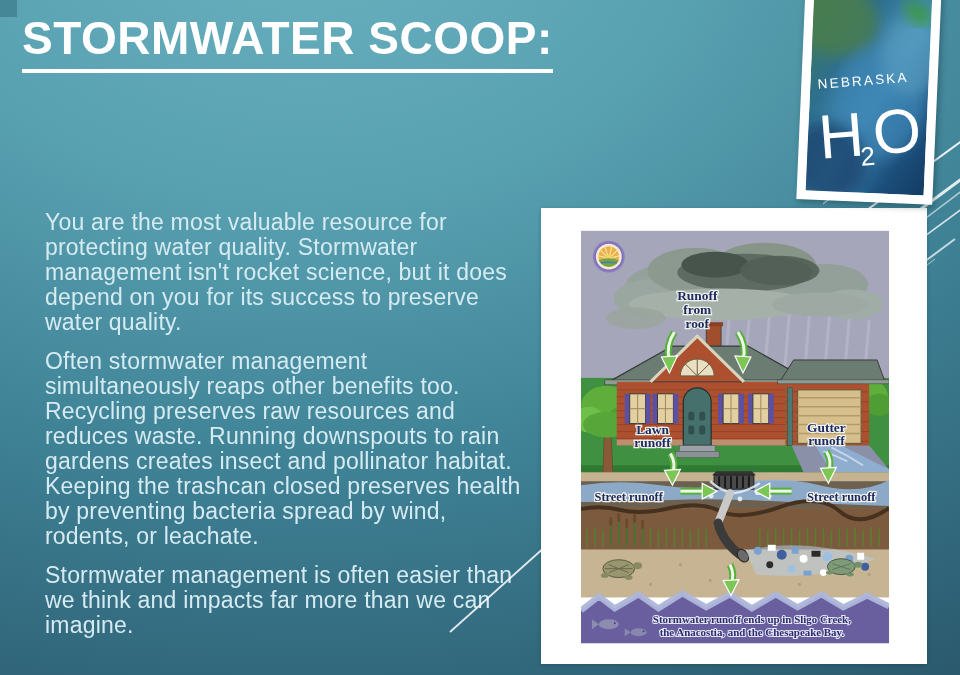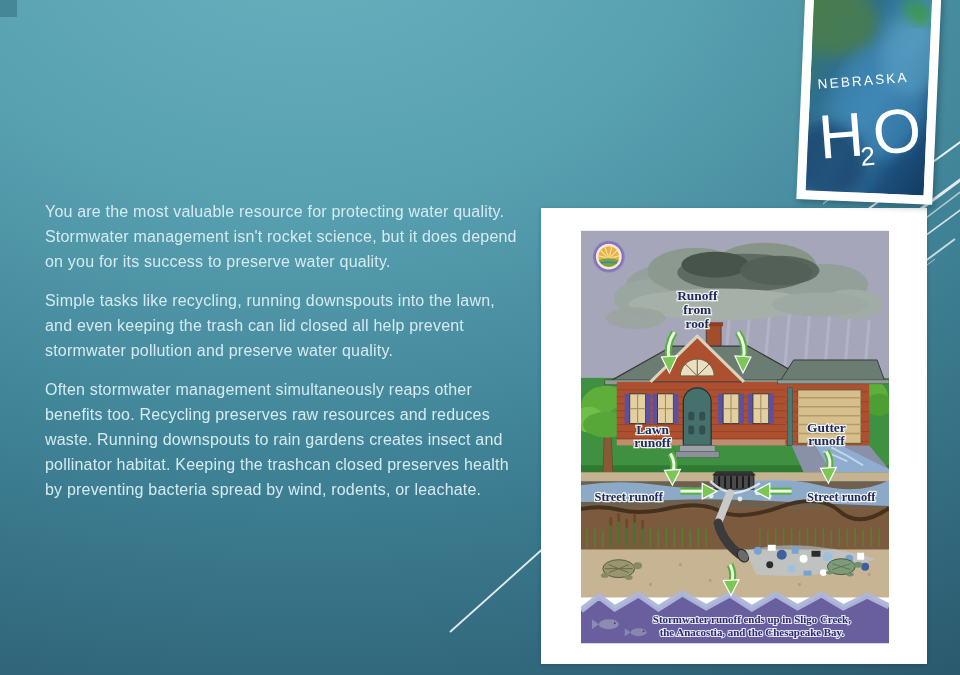--- a/index.html
+++ b/index.html
@@ -21,22 +21,22 @@
   }
   .title .underlined{
     display:inline-block;border-bottom:4px solid #ffffff;padding-bottom:7px;
   }
   .subtitle{
     position:absolute;left:22px;top:79px;
     color:#f2fafc;font-size:37px;font-weight:normal;letter-spacing:1.5px;
     white-space:nowrap;
   }
   .body-text{
-    position:absolute;left:45px;top:199px;width:478px;
-    color:#d6ebf1;font-size:16px;line-height:25px;letter-spacing:.2px;
+    position:absolute;left:45px;top:210px;width:478px;
+    color:#d6ebf1;font-size:23px;line-height:25px;letter-spacing:.2px;
   }
   .body-text p{margin:0 0 14px 0;}
   .photo-card{
     position:absolute;left:541px;top:208px;width:386px;height:456px;
     background:#ffffff;box-sizing:border-box;
     padding:20px 38px 15px 40px;
     box-shadow:0 1px 4px rgba(0,30,40,.25);
     z-index:2;
   }
   .photo-card svg{display:block;}
@@ -52,20 +52,23 @@
   .deco-line-single{position:absolute;left:438px;top:532px;z-index:2;}
   .label-serif{font-family:"Liberation Serif",serif;font-weight:bold;}
 </style>
 </head>
 <body>
 
 <div class="slide">
 
   <div class="corner-chip"></div>
 
+  <div class="title">
+    <span class="underlined">STORMWATER SCOOP:</span>
+  </div>
 
   <svg class="deco-lines top-right" width="140" height="250" viewBox="0 0 140 250">
     <g stroke="#ffffff" fill="none">
       <line x1="0" y1="190" x2="140" y2="88" stroke-width="2" opacity=".9"></line>
       <line x1="18" y1="216" x2="140" y2="126" stroke-width="3" opacity=".85"></line>
       <line x1="42" y1="228" x2="140" y2="156" stroke-width="1.5" opacity=".8"></line>
       <line x1="70" y1="233" x2="132" y2="187" stroke-width="2" opacity=".7"></line>
       <line x1="95" y1="172" x2="140" y2="138" stroke-width="1.5" opacity=".6"></line>
       <line x1="0" y1="152" x2="52" y2="113" stroke-width="1.5" opacity=".55"></line>
       <line x1="60" y1="246" x2="112" y2="207" stroke-width="1" opacity=".6"></line>
@@ -101,22 +104,22 @@
         <text x="11" y="92" font-size="13.5" letter-spacing="2.2">NEBRASKA</text>
         <text x="8" y="162" font-size="62" font-weight="normal">H</text>
         <text x="48" y="172" font-size="26">2</text>
         <text x="62" y="162" font-size="62">O</text>
       </g>
     </svg>
   </div>
 
   <div class="body-text">
     <p>You are the most valuable resource for protecting water quality. Stormwater management isn't rocket science, but it does depend on you for its success to preserve water quality.</p>
-    <p>Simple tasks like recycling, running downspouts into the lawn, and even keeping the trash can lid closed all help prevent stormwater pollution and preserve water quality.</p>
     <p>Often stormwater management simultaneously reaps other benefits too. Recycling preserves raw resources and reduces waste. Running downspouts to rain gardens creates insect and pollinator habitat. Keeping the trashcan closed preserves health by preventing bacteria spread by wind, rodents, or leachate.</p>
+    <p>Stormwater management is often easier than we think and impacts far more than we can imagine.</p>
   </div>
 
   <div class="photo-card">
     <svg width="308" height="418" viewBox="0 0 310 415">
       <defs>
         <clipPath id="sealClip">
             <circle cx="0" cy="0" r="10.5"></circle>
           </clipPath>
       </defs>
 

